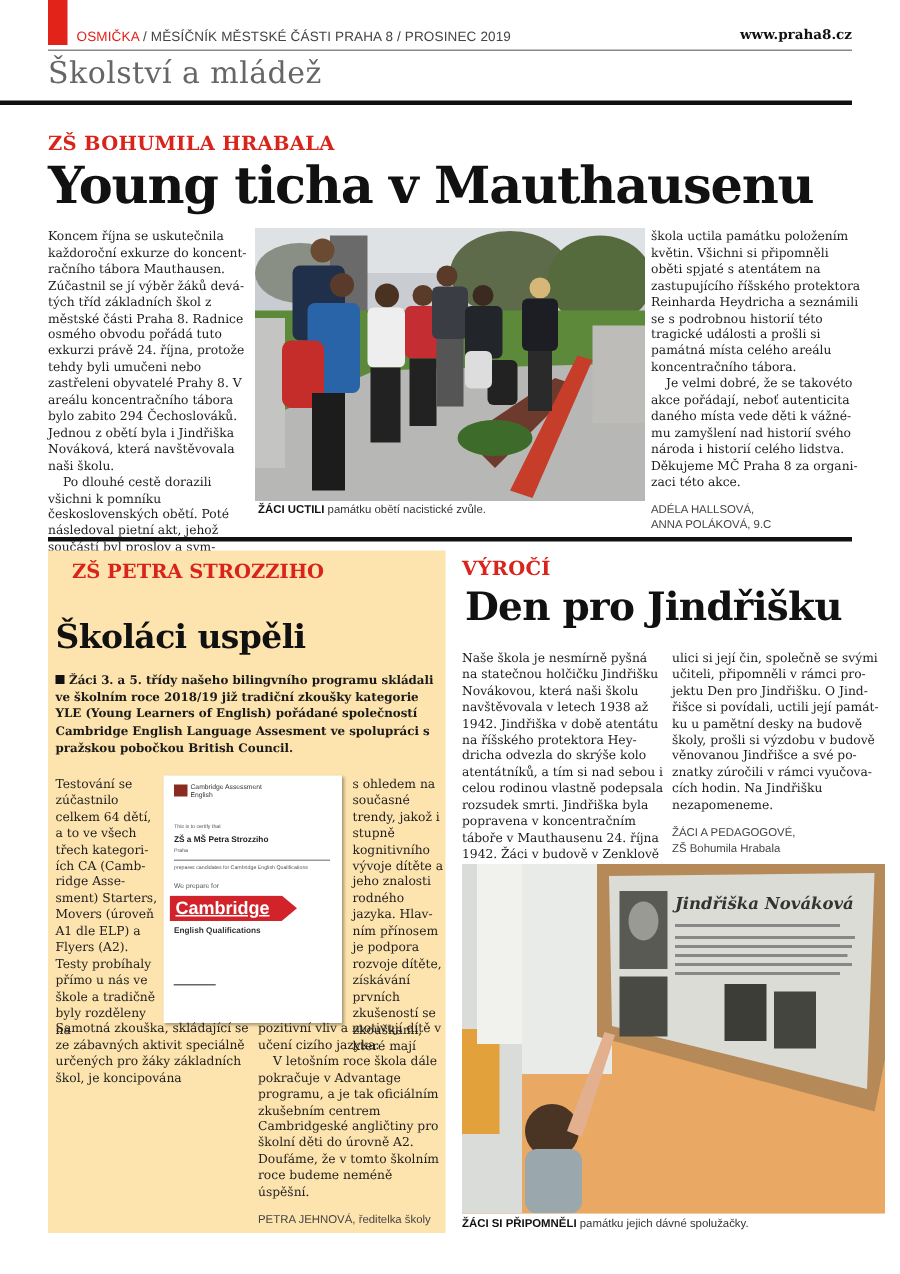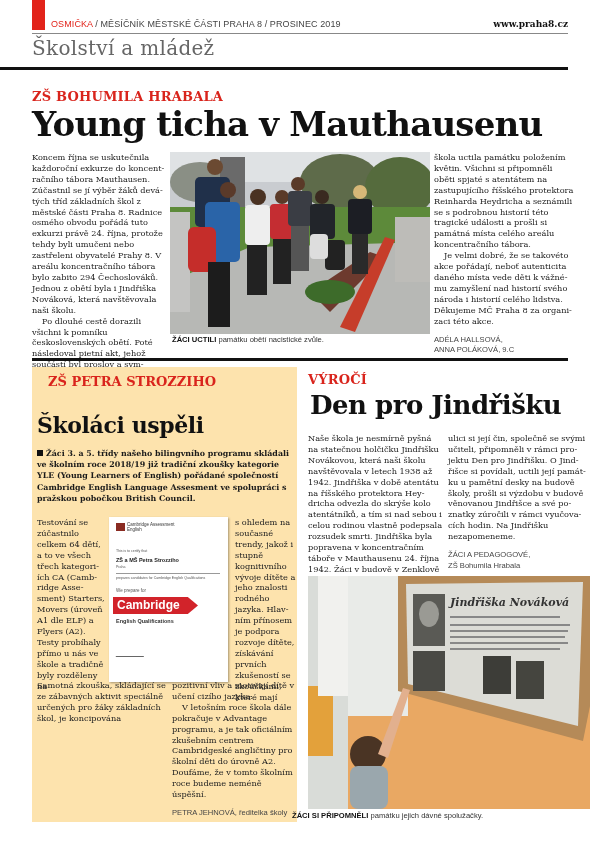--- a/index.html
+++ b/index.html
@@ -41,31 +41,31 @@
   .a2-col2 { position: absolute; left: 235px; top: 517px; width: 62px; }
   .a2-bottom-left { position: absolute; left: 37px; top: 680px; width: 130px; }
   .a2-bottom-right { position: absolute; left: 172px; top: 680px; width: 124px; }
 
   
   .cert-logo { position: absolute; left: 7px; top: 6px; width: 9px; height: 8px; background: #8a2b22; }
   .cert-logo-text { position: absolute; left: 18px; top: 5px; font: 4.5px/5px "Liberation Sans", sans-serif; color: #333; }
   .cert-small { position: absolute; left: 7px; font: 3.5px "Liberation Sans", sans-serif; color: #555; }
   .cert-school { position: absolute; left: 7px; top: 40px; font: bold 5.5px "Liberation Sans", sans-serif; color: #222; }
   .cert-line { position: absolute; left: 7px; right: 8px; top: 56px; height: 1px; background: #999; }
-  .cert-banner { position: absolute; left: 4px; top: 80px; width: 85px; height: 17px; background: #d2232a; color: #fff; font: bold 12px/17px "Liberation Sans", sans-serif; padding-left: 4px; clip-path: polygon(0 0, 88% 0, 100% 50%, 88% 100%, 0 100%); }
+  .cert-banner { position: absolute; left: 4px; top: 80px; width: 85px; height: 17px; background: #d2232a; color: #fff; font: bold 12px/17px "Liberation Sans", sans-serif; padding-left: 4px; clip-path: polygon(0 0, 88% 0, 100% 50%, 88% 100%, 0 100%); text-decoration: underline; }
   .cert-quals { position: absolute; left: 7px; top: 101px; font: bold 5.5px "Liberation Sans", sans-serif; color: #333; }
   .cert-sign { position: absolute; left: 8px; top: 130px; width: 28px; height: 10px; border-bottom: 1px solid #666; transform: skewX(-15deg); }
 
   
   .a3-kicker { position: absolute; left: 308px; top: 372px; }
   .a3-title { position: absolute; left: 310px; top: 388px; font: 900 26px/34px "DejaVu Serif", serif; color: #111; letter-spacing: -0.5px; white-space: nowrap; }
   .a3-col1 { position: absolute; left: 308px; top: 433px; width: 136px; }
   .a3-col2 { position: absolute; left: 448px; top: 433px; width: 140px; }
   .a3-photo { position: absolute; left: 308px; top: 576px; width: 282px; height: 233px; overflow: hidden; background: #e6a86a; }
-  .a3-caption { position: absolute; left: 292px; top: 811px; font: 7.6px "Liberation Sans", sans-serif; color: #333; white-space: nowrap; }
+  .a3-caption { position: absolute; left: 308px; top: 811px; font: 7.6px "Liberation Sans", sans-serif; color: #333; white-space: nowrap; }
 </style>
 </head>
 <body>
 
 <div class="page-tab"></div>
 <div class="page-num">28</div>
 <div class="masthead"><span class="brand">OSMIČKA</span><span> / MĚSÍČNÍK MĚSTSKÉ ČÁSTI PRAHA 8 / PROSINEC 2019</span></div>
 <div class="website">www.praha8.cz</div>
 <div class="header-rule"></div>
 <div class="section-title">Školství a mládež</div>

